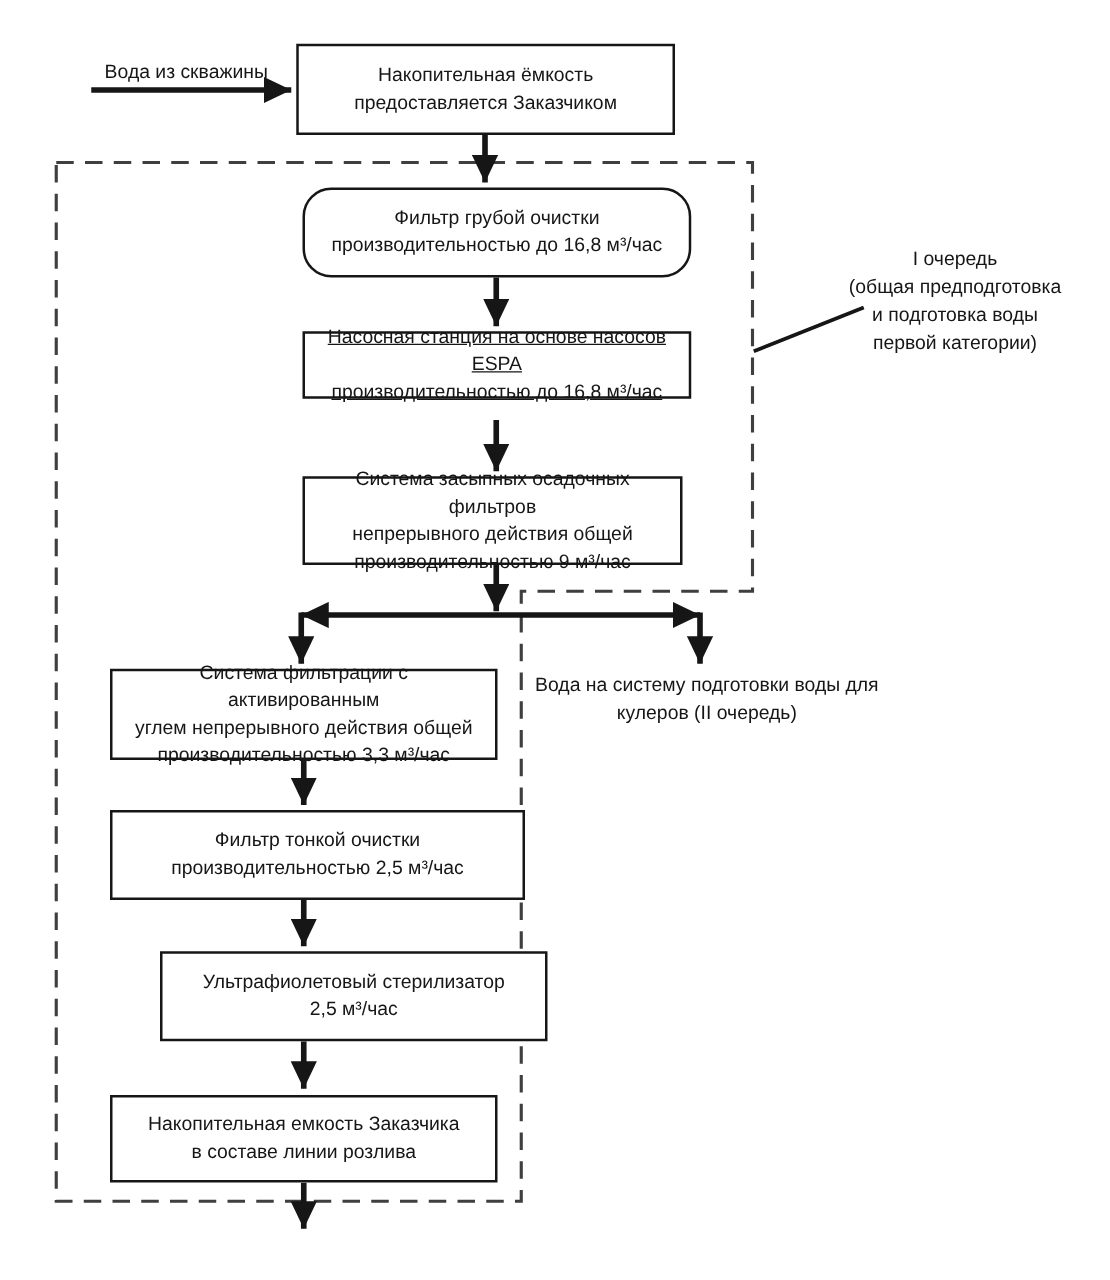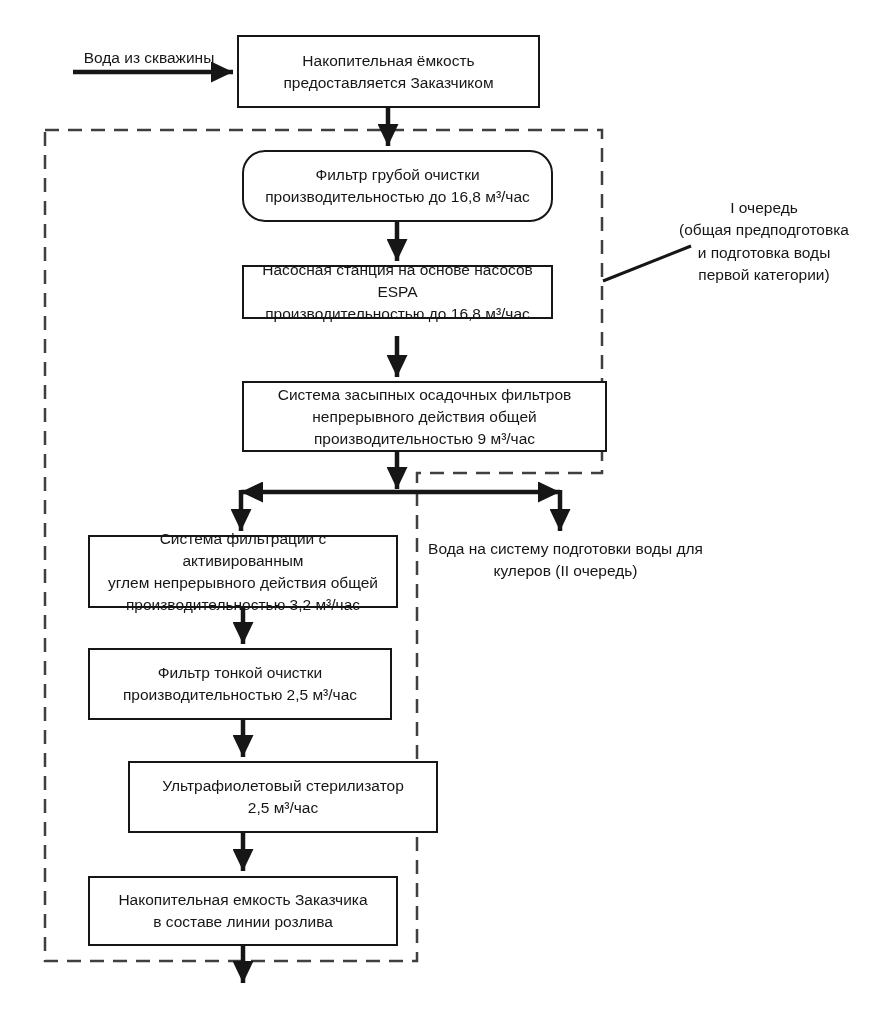--- a/index.html
+++ b/index.html
@@ -81,32 +81,32 @@
   <div class="lbl" style="left:418px; top:538px; width:295px;">Вода на систему подготовки воды для
 кулеров (II очередь)</div>
 
 
   <div class="box" style="left:237px; top:35px; width:303px; height:73px;">Накопительная ёмкость
 предоставляется Заказчиком</div>
 
   <div class="box" style="left:242px; top:150px; width:311px; height:72px;border-radius:23px;">Фильтр грубой очистки
 производительностью до 16,8 м³/час</div>
 
-  <div class="box" style="left:242px; top:265px; width:311px; height:54px;">Насосная станция на основе насосов ESPA
+  <div class="box" style="left:242px; top:265px; width:311px; height:54px;text-decoration:underline;">Насосная станция на основе насосов ESPA
 производительностью до 16,8 м³/час</div>
 
-  <div class="box" style="left:242px; top:381px; width:365px; height:71px;">Система засыпных осадочных фильтров
+  <div class="box" style="left:242px; top:381px; width:304px; height:71px;">Система засыпных осадочных фильтров
 непрерывного действия общей
 производительностью 9 м³/час</div>
 
   <div class="box" style="left:88px; top:535px; width:310px; height:73px;">Система фильтрации с активированным
 углем непрерывного действия общей
-производительностью 3,2 м³/час</div>
+производительностью 3,3 м³/час</div>
 
-  <div class="box" style="left:88px; top:648px; width:304px; height:72px;">Фильтр тонкой очистки
+  <div class="box" style="left:88px; top:648px; width:332px; height:72px;">Фильтр тонкой очистки
 производительностью 2,5 м³/час</div>
 
   <div class="box" style="left:88px; top:761px; width:310px; height:72px;margin-left:40px;">Ультрафиолетовый стерилизатор
 2,5 м³/час</div>
 
   <div class="box" style="left:88px; top:876px; width:310px; height:70px;">Накопительная емкость Заказчика
 в составе линии розлива</div>
 
 </div>
 

